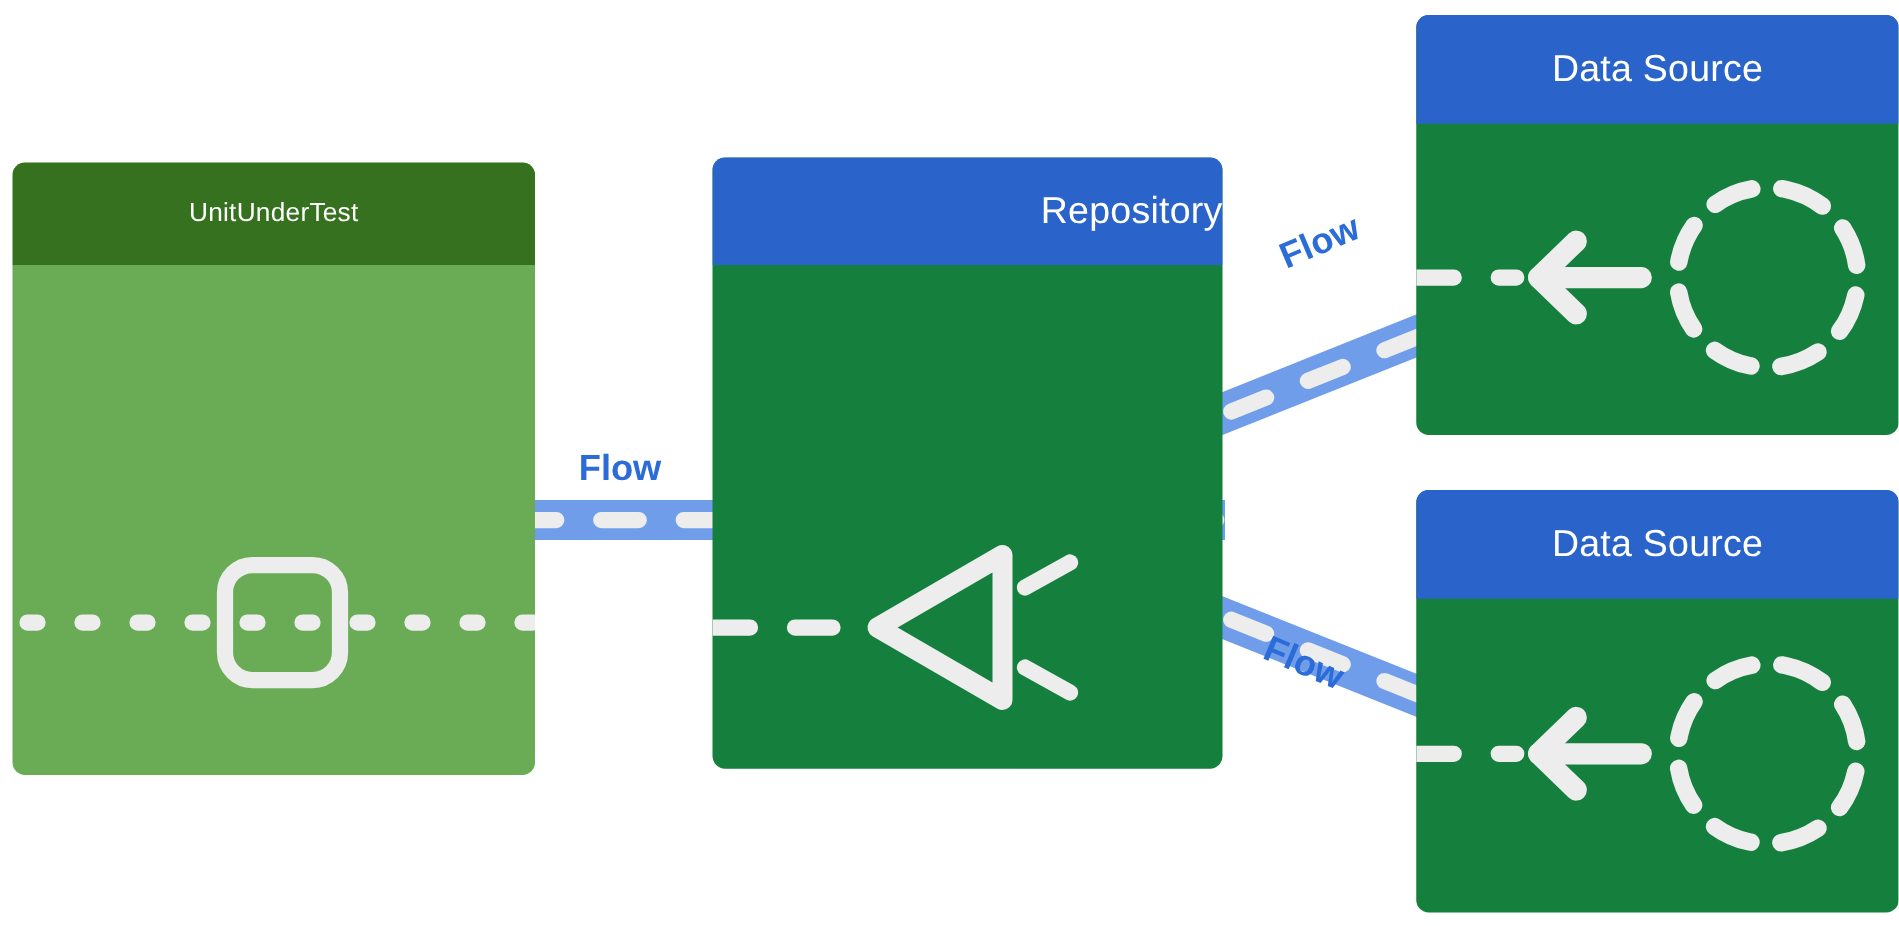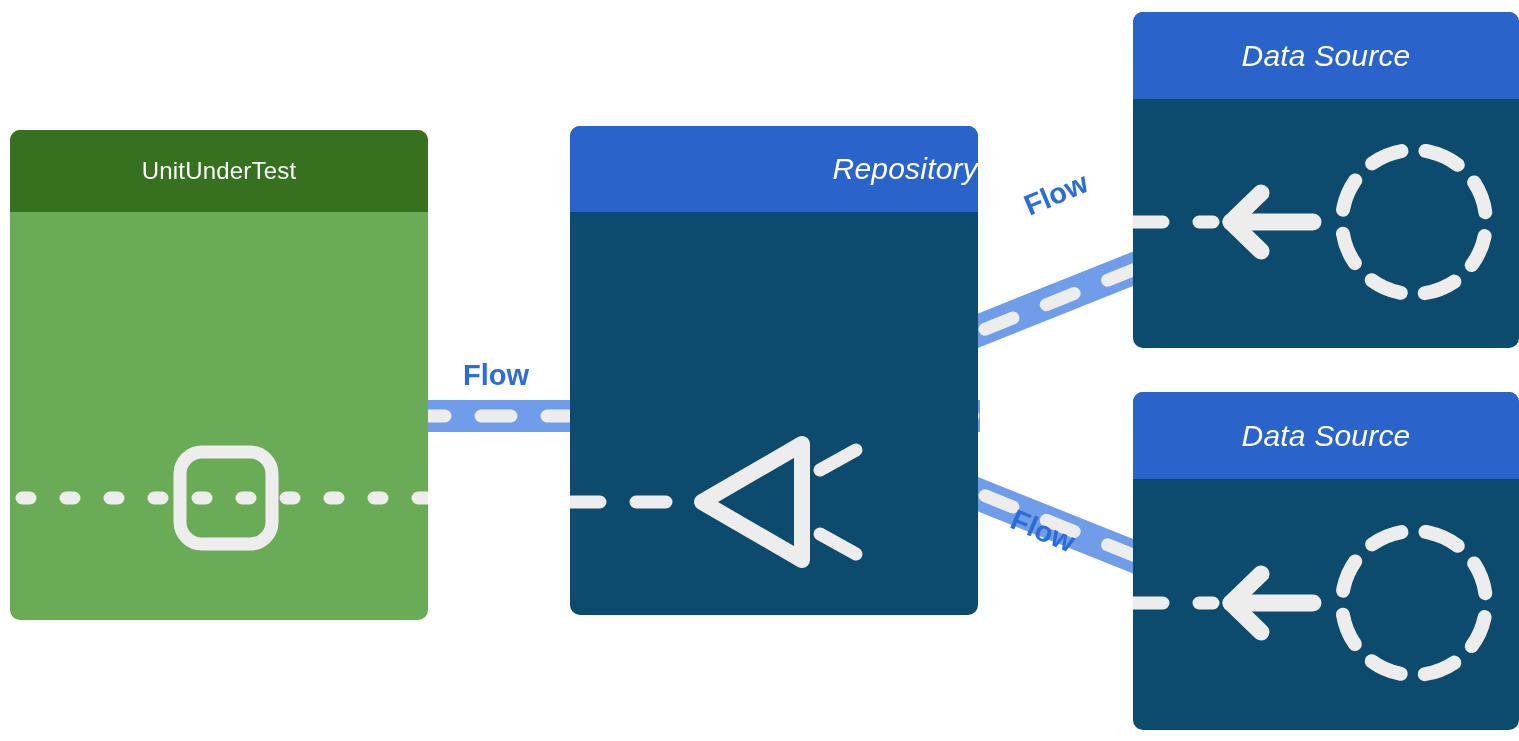--- a/index.html
+++ b/index.html
@@ -40,21 +40,21 @@
     flex: 0 0 auto;
   }
   .node-body {
     flex: 1 1 auto;
     position: relative;
   }
   
   .node-green { background: #6aac56; }
   .node-green .node-header { background: #35711e; }
   
-  .node-blue { background: #0c4a6e; font-style: italic; }
+  .node-blue { background: #15803d; }
   .node-blue .node-header { background: #2a64ca; }
 
   .flow-label {
     position: absolute;
     color: #2b6cd8;
     font-weight: bold;
     white-space: nowrap;
     line-height: 1;
   }
   .icon-layer {
@@ -86,21 +86,21 @@
       <line x1="1258" y1="220" x2="908" y2="360" stroke="#ededed" stroke-width="13" stroke-linecap="round" stroke-dasharray="30 36"></line>
     </g>
 
     <g>
       <line x1="1250" y1="603" x2="905" y2="465" stroke="#6f9dea" stroke-width="32" stroke-linecap="butt"></line>
       <line x1="1258" y1="605" x2="908" y2="465" stroke="#ededed" stroke-width="13" stroke-linecap="round" stroke-dasharray="30 36"></line>
     </g>
   </svg>
 
   <div class="node node-green" style="left:10px; top:130px; width:418px; height:490px;">
-    <div class="node-header" style="height:82px; font-size:24px;">
+    <div class="node-header" style="height:82px; font-size:21px;">
       <span>UnitUnderTest</span>
     </div>
     <div class="node-body">
       <svg class="icon-layer" viewBox="0 0 418 408" width="418" height="408">
 
         <line x1="12" y1="286" x2="418" y2="286" stroke="#ededed" stroke-width="13" stroke-linecap="round" stroke-dasharray="8 36"></line>
 
         <rect x="170" y="240" width="92" height="92" rx="22" ry="22" fill="none" stroke="#ededed" stroke-width="13"></rect>
       </svg>
     </div>

